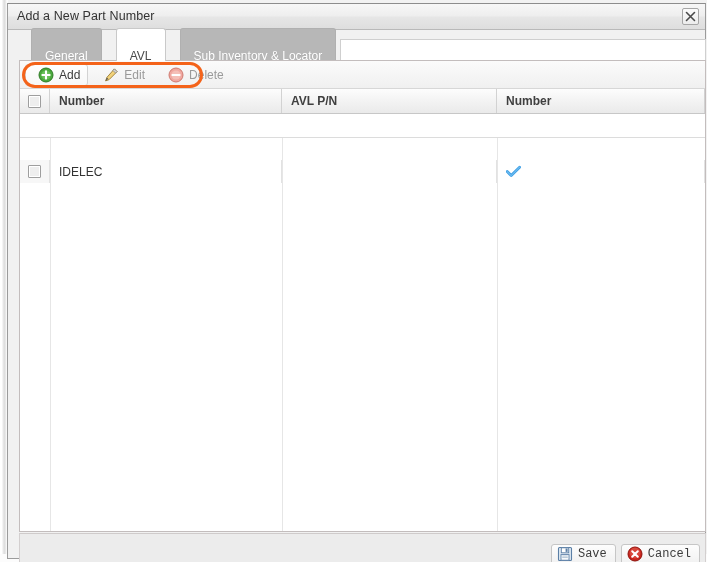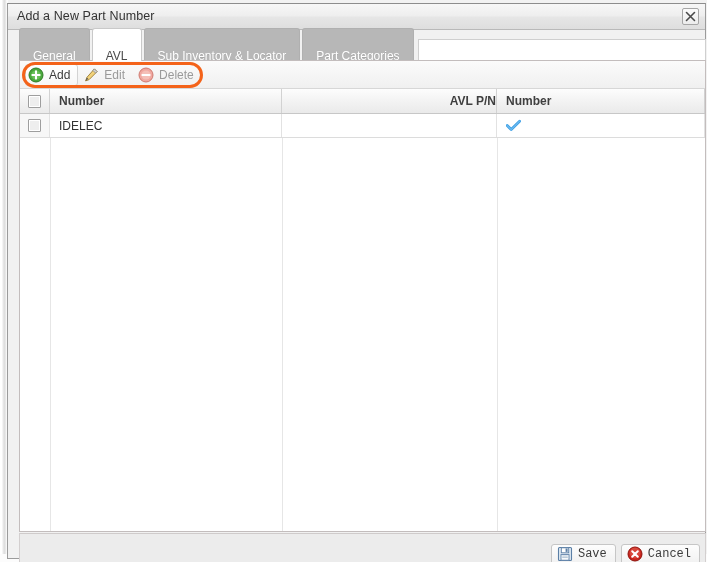--- a/index.html
+++ b/index.html
@@ -102,20 +102,21 @@
     font-size: 12px;
     color: #ffffff;
     background: #b7b7b7;
     border: 1px solid #b0b0b0;
     border-bottom: none;
     border-radius: 3px 3px 0 0;
     box-sizing: border-box;
     white-space: nowrap;
     cursor: pointer;
     text-shadow: 0 1px 0 rgba(0,0,0,0.08);
+    margin-left: 12px;
   }
   .tab.active {
     background: #ffffff;
     color: #4a4a4a;
     border: 1px solid #c9c9c9;
     border-bottom: none;
     height: 24px;
     line-height: 23px;
     text-shadow: none;
     z-index: 3;
@@ -151,21 +152,21 @@
     box-sizing: border-box;
     display: flex;
     align-items: center;
     padding-left: 5px;
   }
   .tb-btn {
     display: flex;
     align-items: center;
     gap: 5px;
     height: 22px;
-    padding: 0 7px 0 2px;
+    padding: 0 7px 0 12px;
     font-size: 12px;
     color: #9a9a9a;
     box-sizing: border-box;
     border: 1px solid transparent;
     border-radius: 3px;
     cursor: default;
     white-space: nowrap;
   }
   .tb-btn.enabled {
     color: #3a3a3a;
@@ -229,24 +230,25 @@
     display: flex;
     align-items: center;
     height: 23px;
     box-sizing: border-box;
     border-right: 1px solid #e2e2e2;
     font-size: 12px;
     color: #333333;
     padding-left: 9px;
     white-space: nowrap;
     overflow: hidden;
+    margin-top: 46px;
   }
   .dcell.cb { width: 30px; padding-left: 0; justify-content: center; background:#f7f7f7; }
   .col-company  { width: 232px; }
-  .col-avlpn    { width: 215px; justify-content: flex-end; }
+  .col-avlpn    { width: 215px; }
   .col-approve  { flex: 1; }
 
   .chkbox {
     width: 13px; height: 13px;
     background: #eeeeee;
     border: 1px solid #9e9e9e;
     box-shadow: inset 0 0 0 1px #ffffff;
     box-sizing: border-box;
     border-radius: 1px;
     cursor: pointer;
@@ -321,21 +323,20 @@
         <path d="M1.5 1.5 L9.5 9.5 M9.5 1.5 L1.5 9.5" stroke="#4a4a4a" stroke-width="1.6" fill="none" stroke-linecap="round"></path>
       </svg>
     </div>
   </div>
 
   <div id="tabstrip">
     <div class="tabs-row">
       <div class="tab"><span>General</span></div>
       <div class="tab active"><span>AVL</span></div>
       <div class="tab"><span>Sub Inventory &amp; Locator</span></div>
-      <div class="tab"><span>Part Categories</span></div>
       <div class="tab-filler"></div>
     </div>
   </div>
 
   <div id="panel">
 
     <div id="toolbar">
 
       <div class="tb-btn enabled">
         <svg class="tb-icon" viewBox="0 0 16 16">

